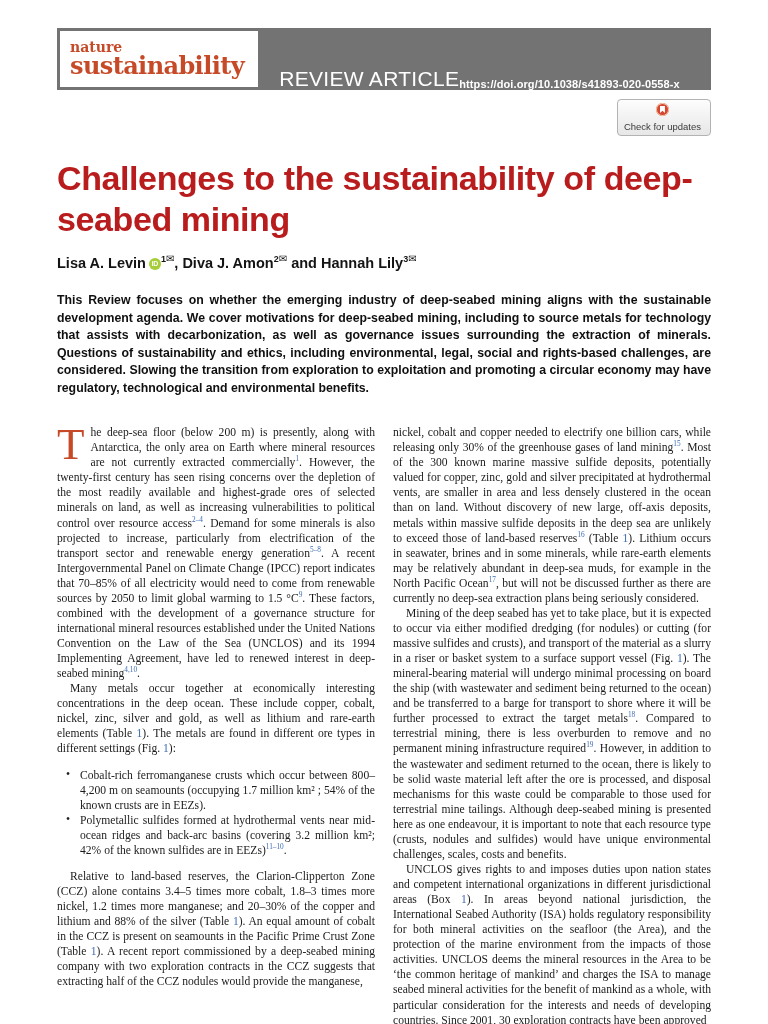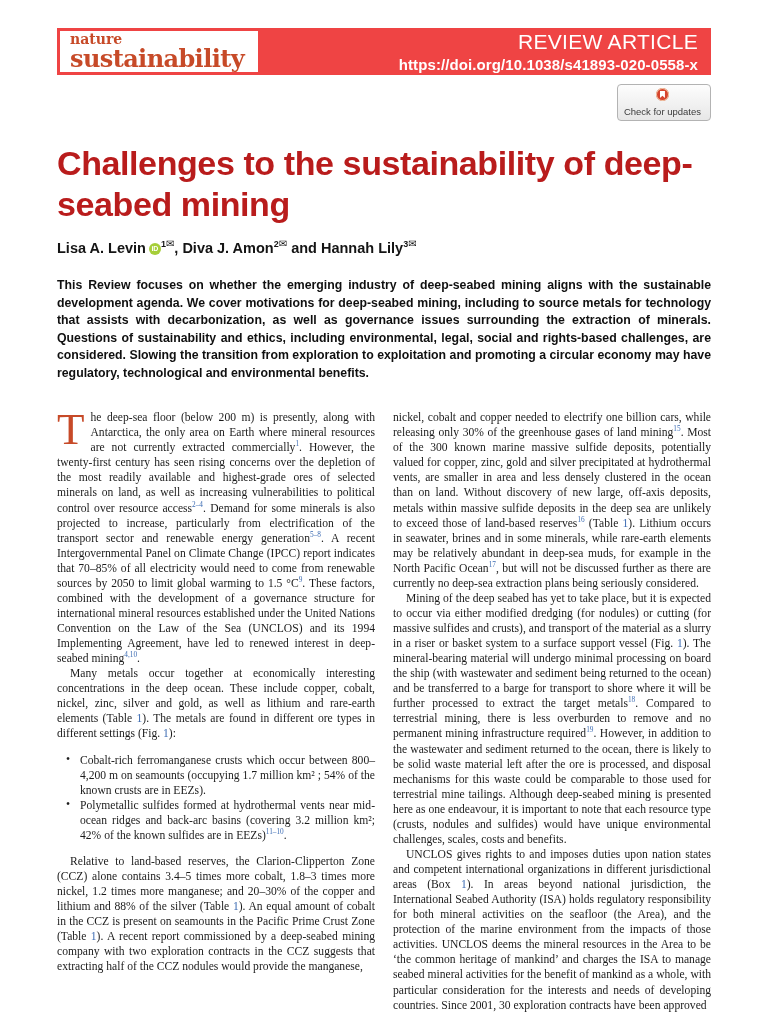--- a/index.html
+++ b/index.html
@@ -5,39 +5,39 @@
   * { box-sizing: border-box; }
   html,body { margin:0; padding:0; }
   body {
     width:768px; height:1024px; background:#ffffff;
     font-family:"Liberation Sans", sans-serif; color:#1a1a1a;
     -webkit-font-smoothing:antialiased;
   }
   .page { padding:28px 57px 0 57px; }
 
   
-  .header-band { display:flex; background:#ef4444; height:47px; }
+  .header-band { display:flex; background:#737373; height:62px; }
   .logo-box {
     background:#fff; margin:3px; padding:4px 14px 4px 10px; min-width:178px;
     display:flex; flex-direction:column; justify-content:center;
   }
   .logo-small {
     font-family:"DejaVu Serif", serif; color:#c74a28;
     font-size:14px; line-height:1.05; font-weight:700; letter-spacing:0;
   }
   .logo-large {
     font-family:"DejaVu Serif", serif; color:#c74a28;
     font-size:24px; line-height:1.0; font-weight:700; letter-spacing:-0.6px;
   }
   .band-right {
-    flex:1; display:flex; flex-direction:column; align-items:flex-end;
+    flex:1; display:flex; align-items:flex-end;
     justify-content:center; padding-right:13px; color:#fff;
   }
   .article-type { font-size:21px; font-weight:500; letter-spacing:0.3px; line-height:1.1; }
-  .doi { font-size:15px; font-weight:700; margin-top:3px; letter-spacing:0.1px; }
+  .doi { font-size:11px; font-weight:700; margin-top:3px; letter-spacing:0.1px; }
 
   
   .badge-row { display:flex; justify-content:flex-end; margin-top:9px; }
   .check-badge {
     display:inline-flex; align-items:center; gap:5px;
     border:1px solid #b3b3b3; border-radius:4px;
     background:linear-gradient(#fdfdfd,#e7e7e7);
     padding:3px 9px 3px 6px; font-size:9.5px; color:#3a3a3a; cursor:pointer;flex-direction:column;
   }
   .crossmark-circle {

